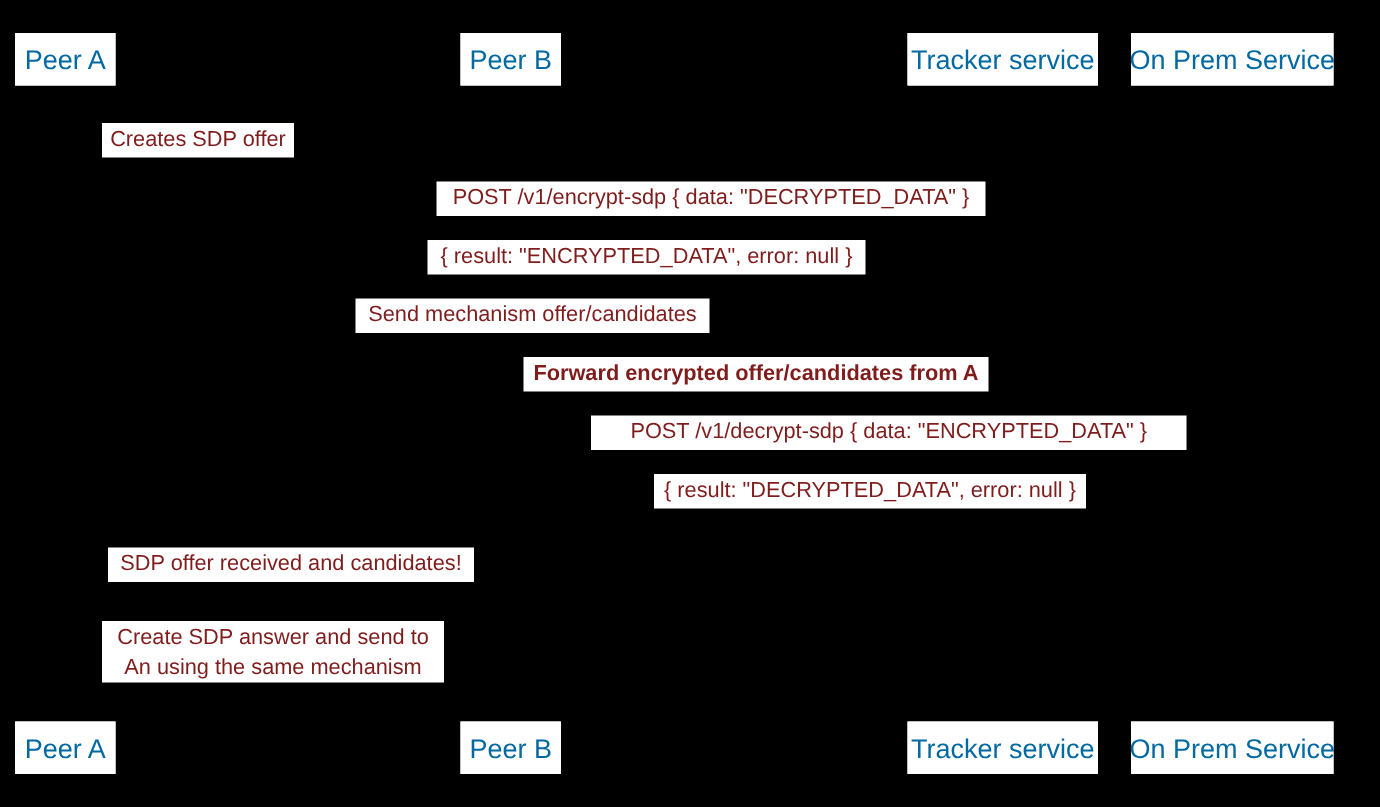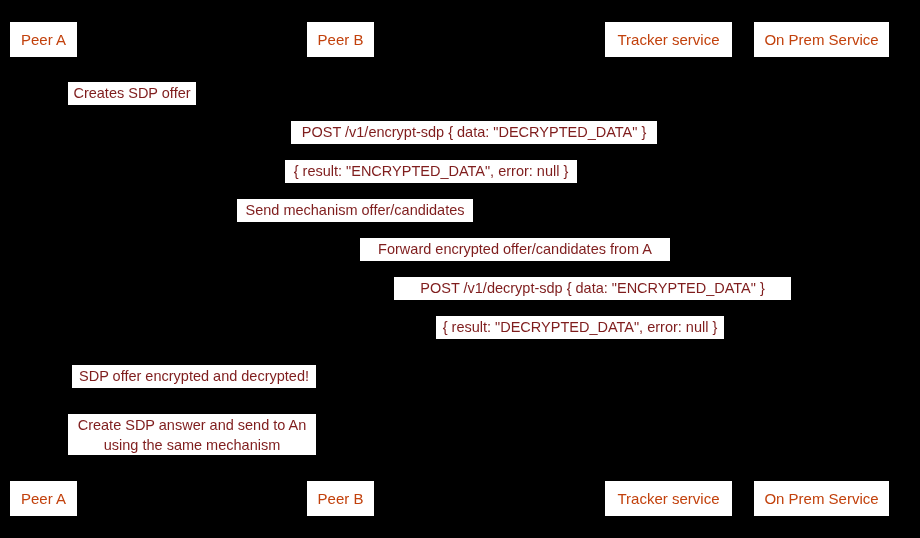--- a/index.html
+++ b/index.html
@@ -15,26 +15,26 @@
     overflow: hidden;
     font-family: "Liberation Sans", sans-serif;
     -webkit-font-smoothing: antialiased;
   }
 
   
   .participant {
     position: absolute;
     box-sizing: border-box;
     background: #ffffff;
-    color: #c2410c;
+    color: #0369a1;
     border: 1px solid #ffffff;
     display: flex;
     align-items: center;
     justify-content: center;
-    font-size: 15px;
+    font-size: 18px;
     line-height: 1;
     white-space: nowrap;
   }
 
   
   .msg {
     position: absolute;
     box-sizing: border-box;
     background: #ffffff;
     color: #7f1d1d;
@@ -70,24 +70,24 @@
 
   <div class="participant" style="left:10px;  top:22px; width:67px;  height:35px;">Peer A</div>
   <div class="participant" style="left:307px; top:22px; width:67px;  height:35px;">Peer B</div>
   <div class="participant" style="left:605px; top:22px; width:127px; height:35px;">Tracker service</div>
   <div class="participant" style="left:754px; top:22px; width:135px; height:35px;">On Prem Service</div>
 
   <div class="msg" style="left:68px;  top:82px;  width:128px; height:23px;">Creates SDP offer</div>
   <div class="msg" style="left:250px; top:121px; width:366px; height:23px;margin-left:41px;">POST /v1/encrypt-sdp { data: "DECRYPTED_DATA" }</div>
   <div class="msg" style="left:285px; top:160px; width:292px; height:23px;">{ result: "ENCRYPTED_DATA", error: null }</div>
   <div class="msg" style="left:237px; top:199px; width:236px; height:23px;">Send mechanism offer/candidates</div>
-  <div class="msg" style="left:360px; top:238px; width:310px; height:23px;">Forward encrypted offer/candidates from A</div>
+  <div class="msg" style="left:349px; top:238px; width:310px; height:23px;font-weight:bold;">Forward encrypted offer/candidates from A</div>
   <div class="msg" style="left:394px; top:277px; width:397px; height:23px;text-align:center;">POST /v1/decrypt-sdp { data: "ENCRYPTED_DATA" }</div>
   <div class="msg" style="left:436px; top:316px; width:288px; height:23px;">{ result: "DECRYPTED_DATA", error: null }</div>
-  <div class="msg" style="left:72px;  top:365px; width:244px; height:23px;">SDP offer encrypted and decrypted!</div>
-  <div class="msg two-line" style="left:68px; top:414px; width:248px; height:41px;">Create SDP answer and send to An using the same mechanism</div>
+  <div class="msg" style="left:72px;  top:365px; width:244px; height:23px;">SDP offer received and candidates!</div>
+  <div class="msg two-line" style="left:68px; top:414px; width:228px; height:41px;">Create SDP answer and send to An using the same mechanism</div>
 
   <div class="participant" style="left:10px;  top:481px; width:67px;  height:35px;">Peer A</div>
   <div class="participant" style="left:307px; top:481px; width:67px;  height:35px;">Peer B</div>
   <div class="participant" style="left:605px; top:481px; width:127px; height:35px;">Tracker service</div>
   <div class="participant" style="left:754px; top:481px; width:135px; height:35px;">On Prem Service</div>
 
 </div>
 
 </body></html>

